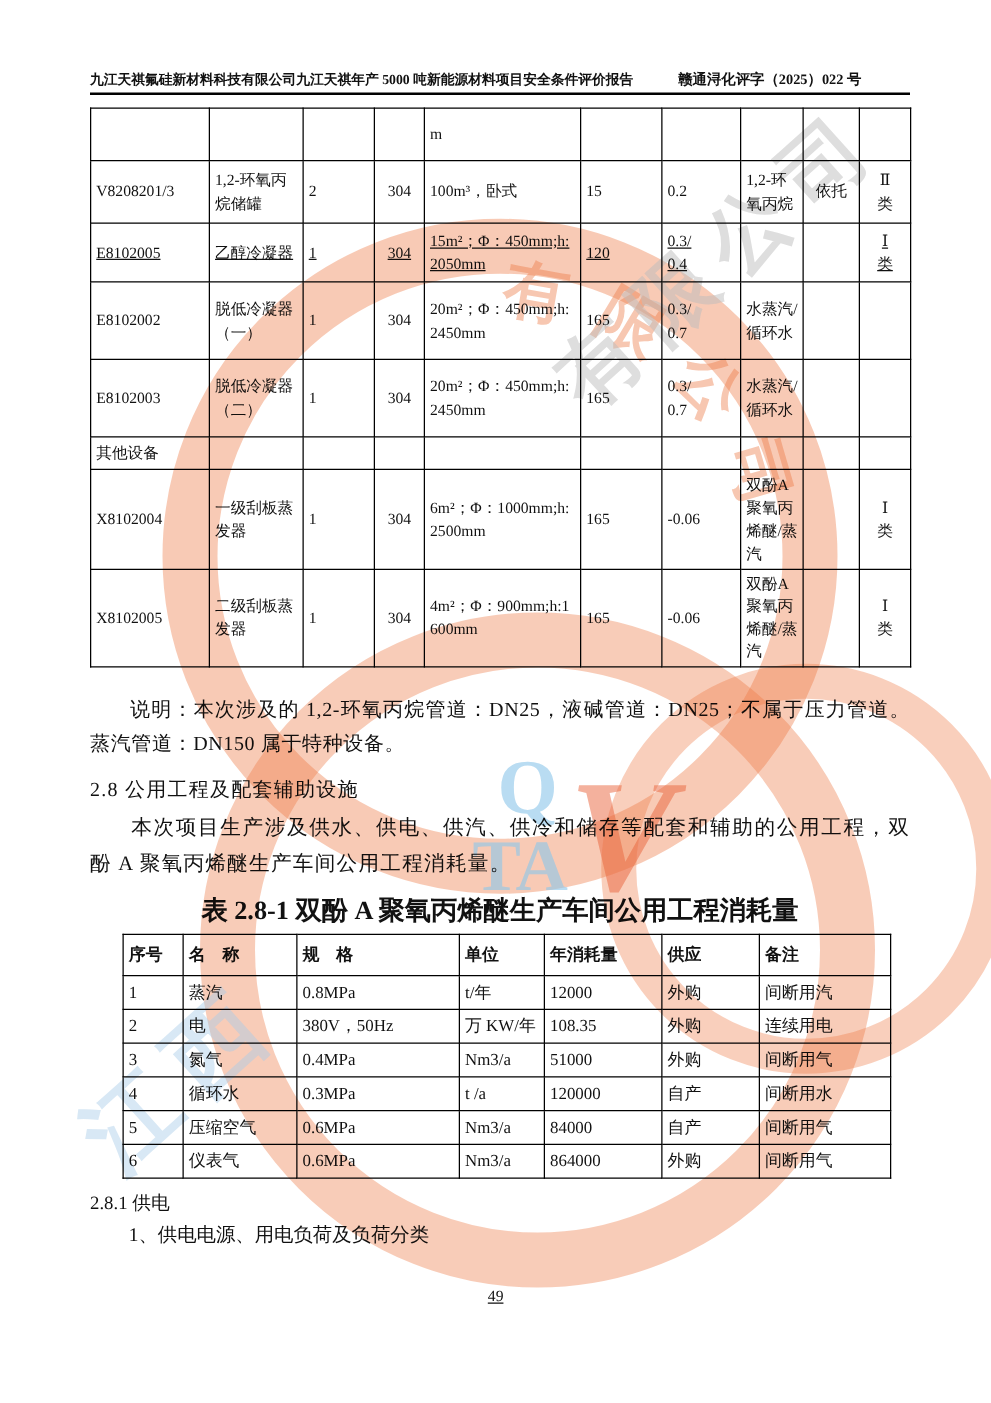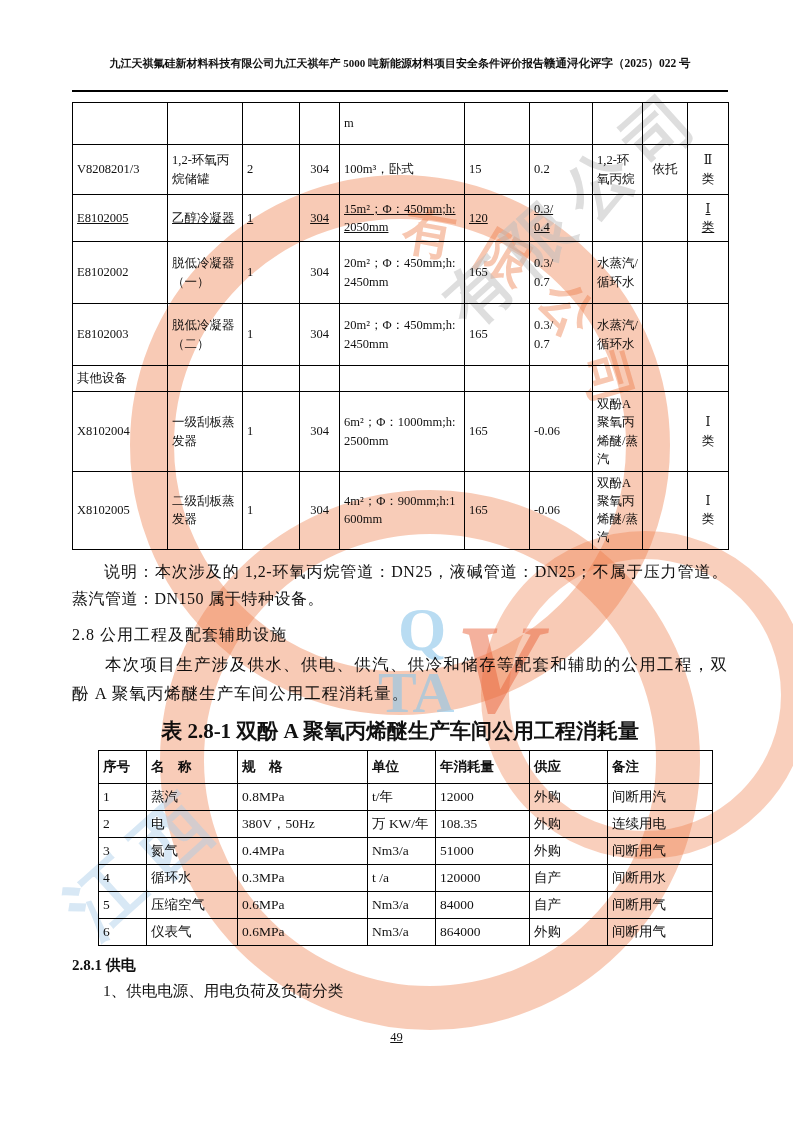--- a/index.html
+++ b/index.html
@@ -4,47 +4,47 @@
 <style>
   html,body{margin:0;padding:0;}
   body{
     width:793px;height:1122px;position:relative;overflow:hidden;
     background:#ffffff;color:#111;
     font-family:"Liberation Serif","DejaVu Serif",serif;
   }
   .page{position:relative;z-index:1;padding:56px 65px 0 72px;}
   
   .doc-header{
-    display:flex;justify-content:center;align-items:flex-end;
-    border-bottom:2px solid #000;padding-bottom:19px;
-    font-weight:bold;white-space:nowrap;
+    display:flex;justify-content:flex-start;align-items:flex-end;
+    border-bottom:2px solid #000;padding-bottom:3px;
+    font-weight:bold;white-space:nowrap;gap:36px;
   }
   .doc-header .left{font-size:11px;}
   .doc-header .right{font-size:11.5px;}
   
   table{border-collapse:collapse;table-layout:fixed;}
   td,th{
     border:1px solid #000;padding:2px 4px;
     font-size:12.5px;line-height:1.45;vertical-align:middle;
     word-break:break-all;white-space:pre-line;text-align:left;
   }
   .equip{width:656px;margin-top:10px;}
   .equip td.c{text-align:center;}
   .util{width:614px;margin-left:26px;}
   .util th{font-size:13.5px;font-weight:bold;height:28px;}
   .util td{font-size:13.5px;}
   
   .note{
-    margin:8px 0 0 0;font-size:16px;line-height:1.72;
+    margin:21px 0 0 0;font-size:16px;line-height:1.72;
     text-indent:2em;text-align:justify;letter-spacing:0.5px;
   }
   .h28{font-size:16px;font-weight:normal;margin:12px 0 4px 0;letter-spacing:1px;}
   .para{margin:2px 0 0 0;font-size:16.5px;line-height:1.8;text-indent:2em;text-align:justify;letter-spacing:1px;}
   .caption{width:656px;text-align:center;font-size:21px;font-weight:bold;margin:8px 0 5px 0;}
-  .h281{font-size:15px;font-weight:bold;margin:10px 0 2px 0;}
+  .h281{font-size:15px;font-weight:normal;margin:10px 0 2px 0;}
   .item1{font-size:15.5px;margin:6px 0 0 0;text-indent:2em;}
   .pageno{position:absolute;left:0;top:1030px;width:793px;text-align:center;font-size:12.5px;z-index:1;text-decoration:underline;}
   
   .watermark{
     position:absolute;left:0;top:0;width:793px;height:1122px;
     z-index:2;pointer-events:none;mix-blend-mode:multiply;
   }
 </style>
 </head>
 <body>

